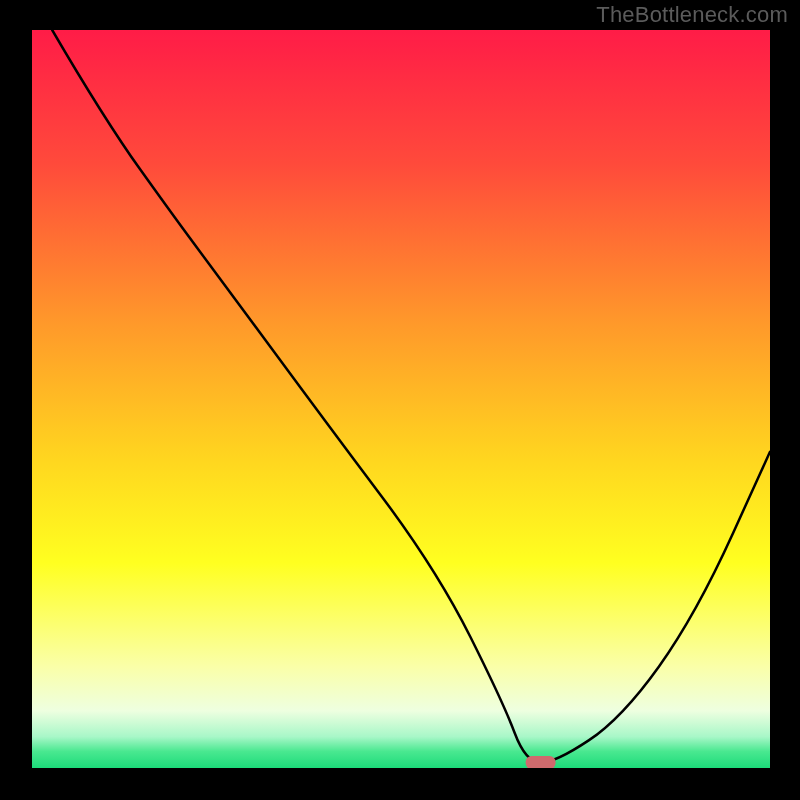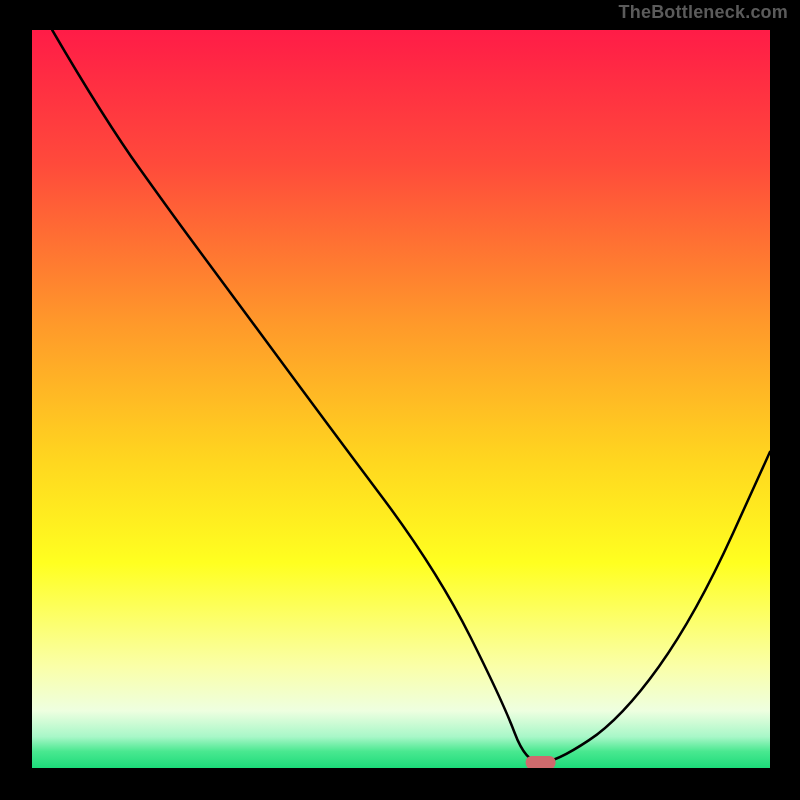--- a/index.html
+++ b/index.html
@@ -15,22 +15,22 @@
     position: relative;
     width: 800px;
     height: 800px;
     background: #000;
   }
   .watermark {
     position: absolute;
     top: 2px;
     right: 12px;
     color: #5b5b5b;
-    font-size: 18px;
-    font-weight: 700;
+    font-size: 22px;
+    font-weight: 400;
     letter-spacing: 0.2px;
     z-index: 20;
   }
   svg {
     position: absolute;
     top: 0;
     left: 0;
   }
 </style>
 </head>

